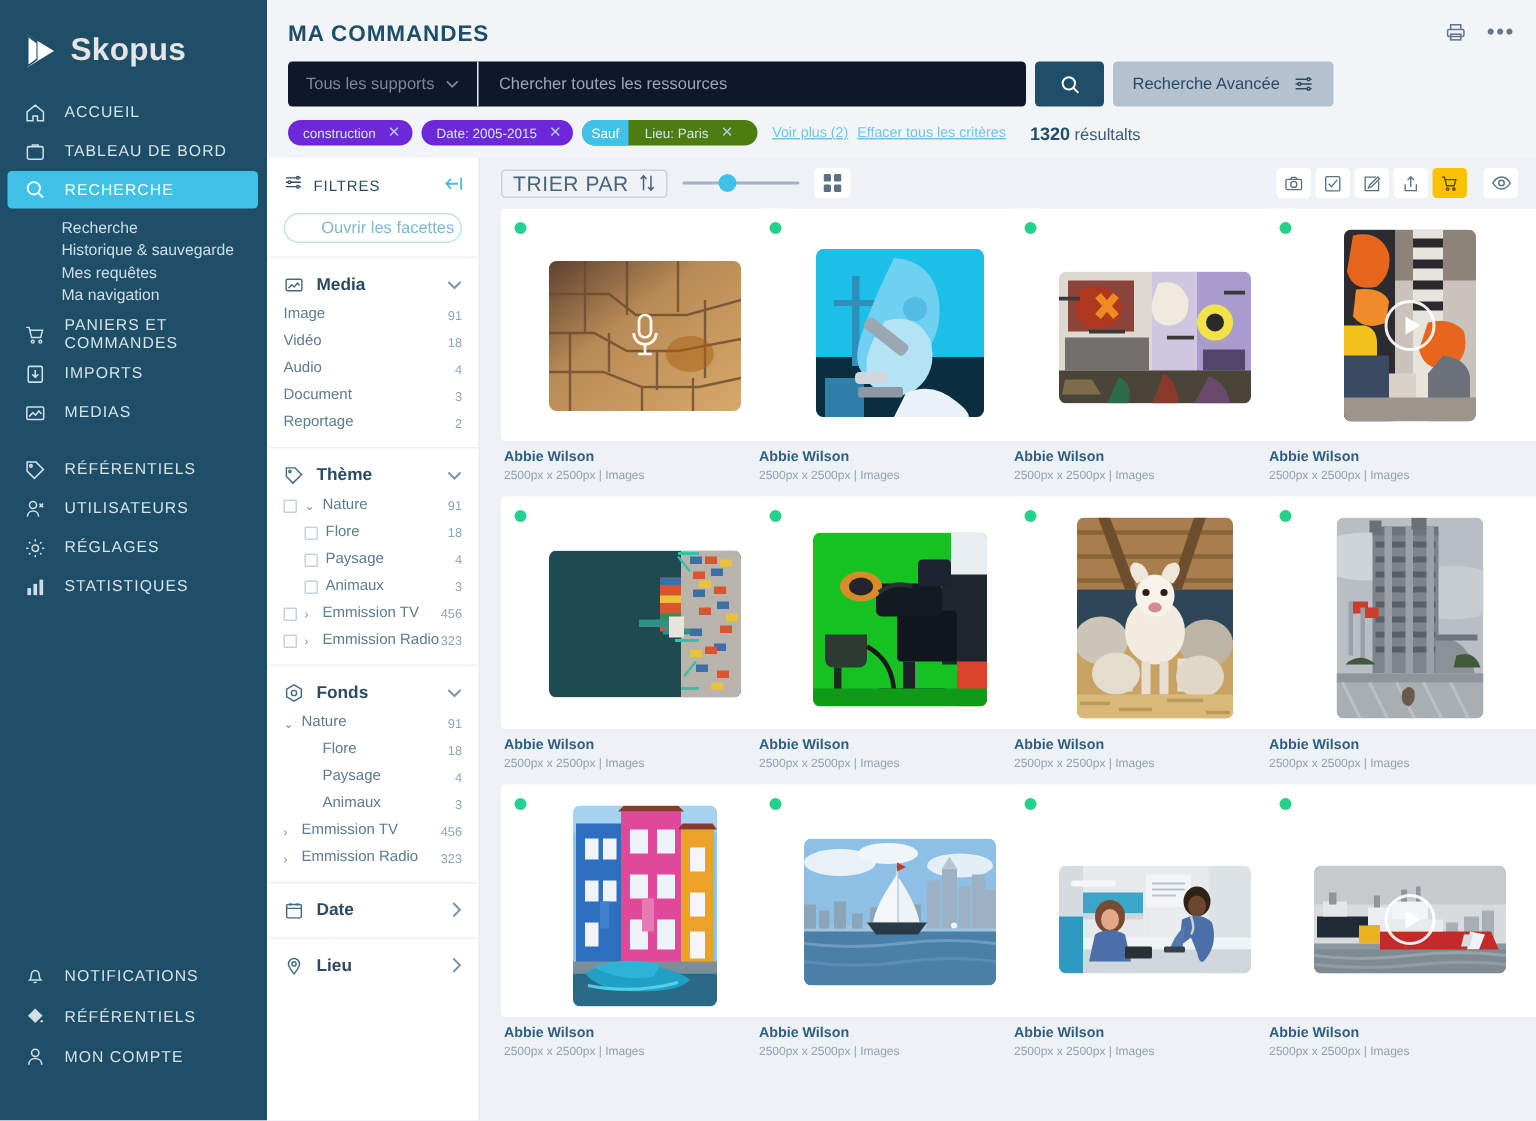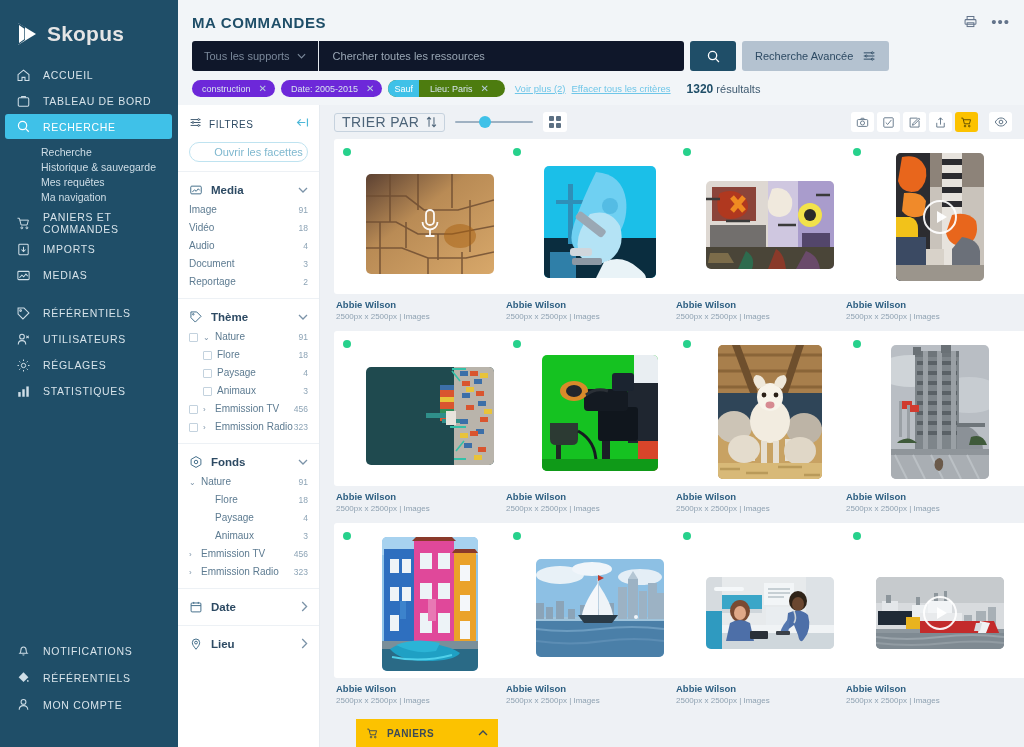--- a/index.html
+++ b/index.html
@@ -1154,28 +1154,15 @@
             <div class="card-meta">
               <div class="card-title">Abbie Wilson</div>
               <div class="card-sub">2500px x 2500px | Images</div>
             </div>
           </div>
 
         </div>
       </div>
     </div>
 
-    <div class="paniers">
-      <svg width="13" height="13" viewBox="0 0 16 16" fill="none" stroke="#3b4a57" stroke-width="1.15">
-          <path d="M1.6 2.6 h2 l1.8 7 h6.2 l1.4-5 H4.2"></path>
-          <circle cx="6.2" cy="12.4" r="1"></circle>
-          <circle cx="11.4" cy="12.4" r="1"></circle>
-        </svg>
-      <span>PANIERS</span>
-      <span class="up">
-        <svg width="10" height="6" viewBox="0 0 10 6" fill="none" stroke="#3b4a57" stroke-width="1.4">
-            <path d="M1 5 L5 1 L9 5"></path>
-          </svg>
-      </span>
-    </div>
 
   </div>
 </div>
 
 </body></html>

